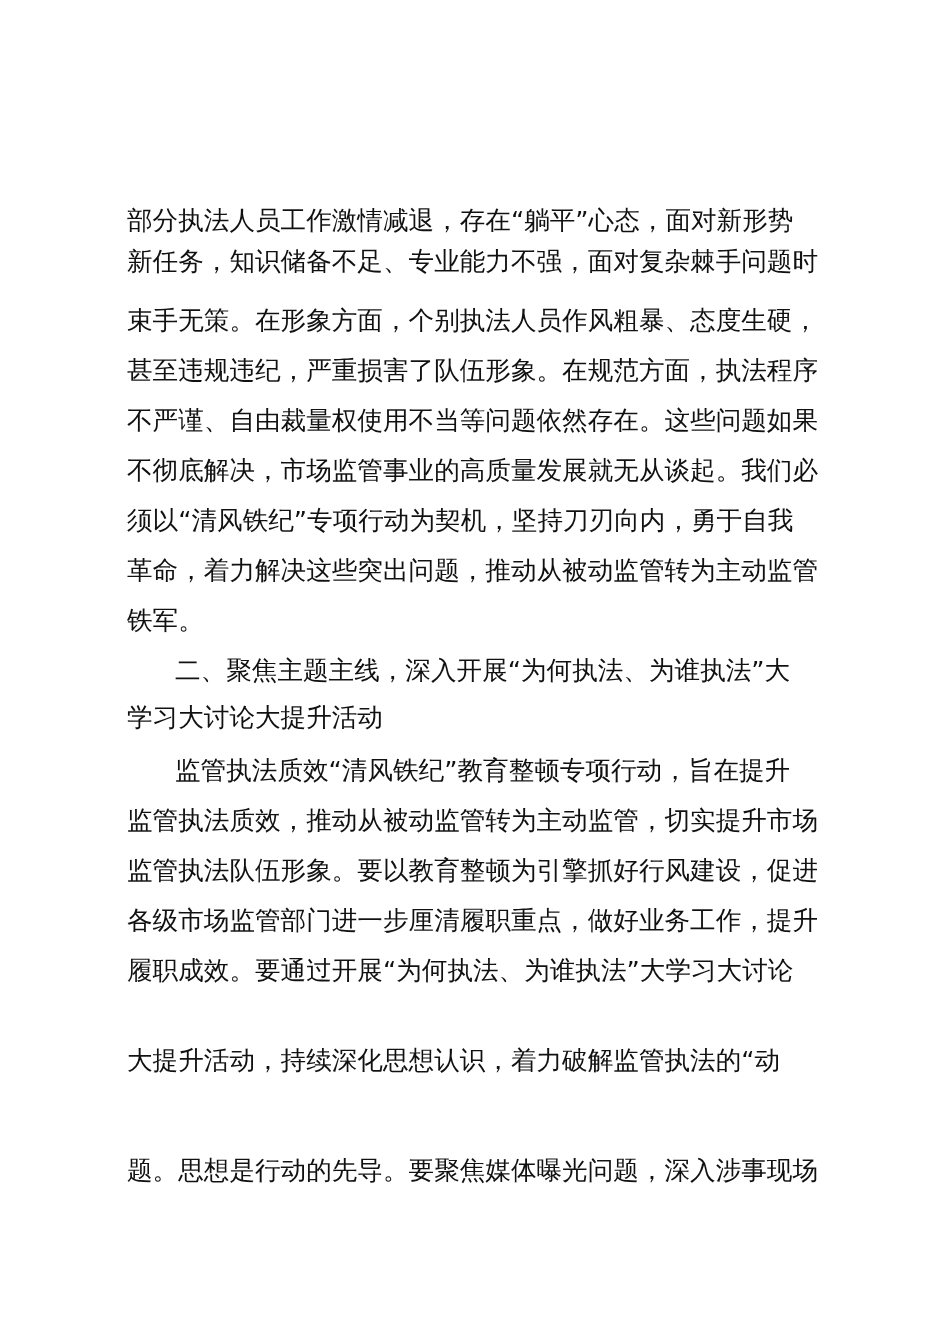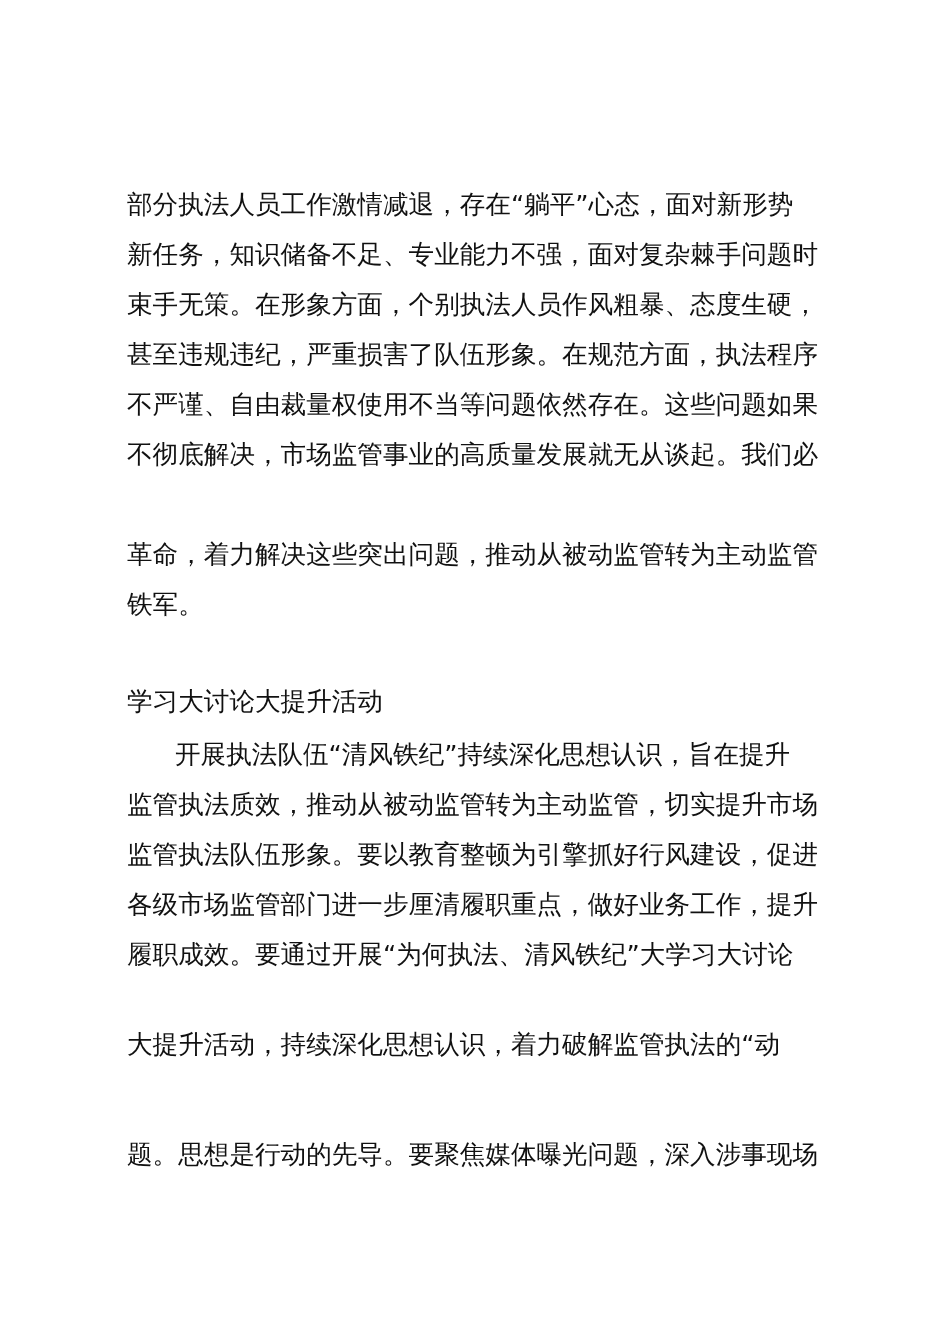--- a/index.html
+++ b/index.html
@@ -1,35 +1,37 @@
 <!DOCTYPE html>
 <html><head>
 <meta charset="utf-8">
 <style>
   html, body { margin: 0; padding: 0; background: #ffffff; }
   body { width: 950px; height: 1344px; position: relative; overflow: hidden;
          font-family: "DejaVu Sans", "Liberation Sans", sans-serif; color: #111; }
   .page { position: absolute; left: 0; top: 0; width: 950px; height: 1344px; background: #fff; }
   .line { position: absolute; left: 127px; white-space: nowrap; font-size: 25.6px; line-height: 30px;
-          letter-spacing: 0px; }
+          letter-spacing: 0px; margin-top: 16px; }
   .indent { left: 175px; }
 </style>
 </head>
 <body>
 
 <div class="page">
   <div class="line" style="top:189px">部分执法人员工作激情减退，存在“躺平”心态，面对新形势</div>
-  <div class="line" style="top:239px">新任务，知识储备不足、专业能力不强，面对复杂棘手问题时</div>
+  <div class="line" style="top:230px">新任务，知识储备不足、专业能力不强，面对复杂棘手问题时</div>
   <div class="line" style="top:339px">甚至违规违纪，严重损害了队伍形象。在规范方面，执法程序</div>
   <div class="line" style="top:289px">束手无策。在形象方面，个别执法人员作风粗暴、态度生硬，</div>
   <div class="line" style="top:389px">不严谨、自由裁量权使用不当等问题依然存在。这些问题如果</div>
   <div class="line" style="top:439px">不彻底解决，市场监管事业的高质量发展就无从谈起。我们必</div>
+  <div class="line" style="top:489px">须以“清风铁纪”专项行动为契机，坚持刀刃向内，勇于自我</div>
   <div class="line" style="top:539px">革命，着力解决这些突出问题，推动从被动监管转为主动监管</div>
   <div class="line" style="top:589px">铁军。</div>
+  <div class="line indent" style="top:639px">二、聚焦主题主线，深入开展“为何执法、为谁执法”大</div>
   <div class="line" style="top:686px">学习大讨论大提升活动</div>
-  <div class="line indent" style="top:739px">开展执法队伍“清风铁纪”持续深化思想认识，旨在提升</div>
+  <div class="line indent" style="top:739px">监管执法质效“清风铁纪”教育整顿专项行动，旨在提升</div>
   <div class="line" style="top:789px">监管执法质效，推动从被动监管转为主动监管，切实提升市场</div>
   <div class="line" style="top:889px">各级市场监管部门进一步厘清履职重点，做好业务工作，提升</div>
   <div class="line" style="top:839px">监管执法队伍形象。要以教育整顿为引擎抓好行风建设，促进</div>
-  <div class="line" style="top:939px">履职成效。要通过开展“为何执法、清风铁纪”大学习大讨论</div>
+  <div class="line" style="top:939px">履职成效。要通过开展“为何执法、为谁执法”大学习大讨论</div>
   <div class="line" style="top:1029px">大提升活动，持续深化思想认识，着力破解监管执法的“动</div>
   <div class="line" style="top:1139px">题。思想是行动的先导。要聚焦媒体曝光问题，深入涉事现场</div>
 </div>
 
 </body></html>

